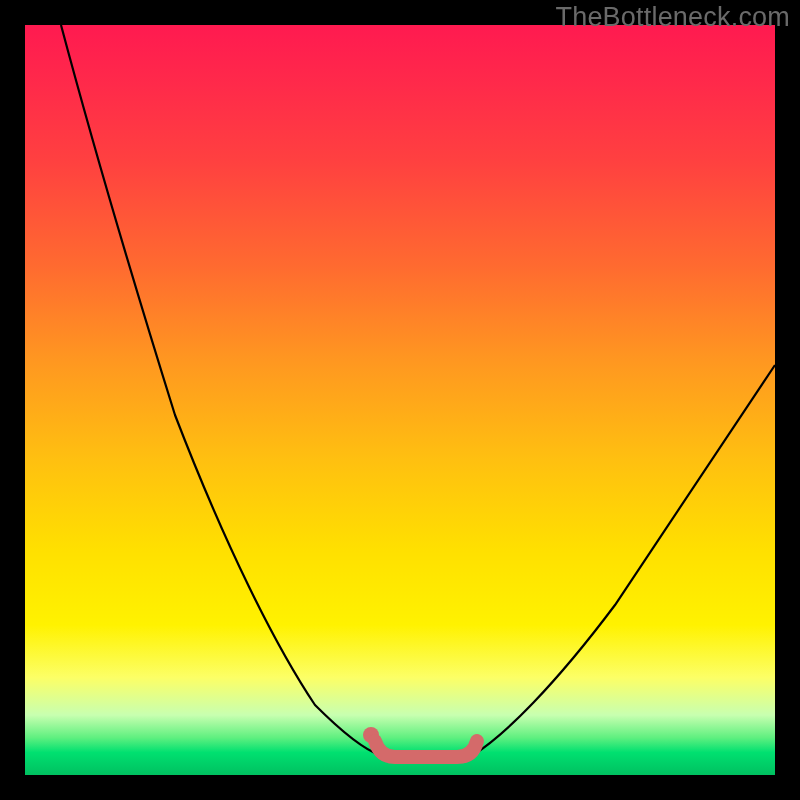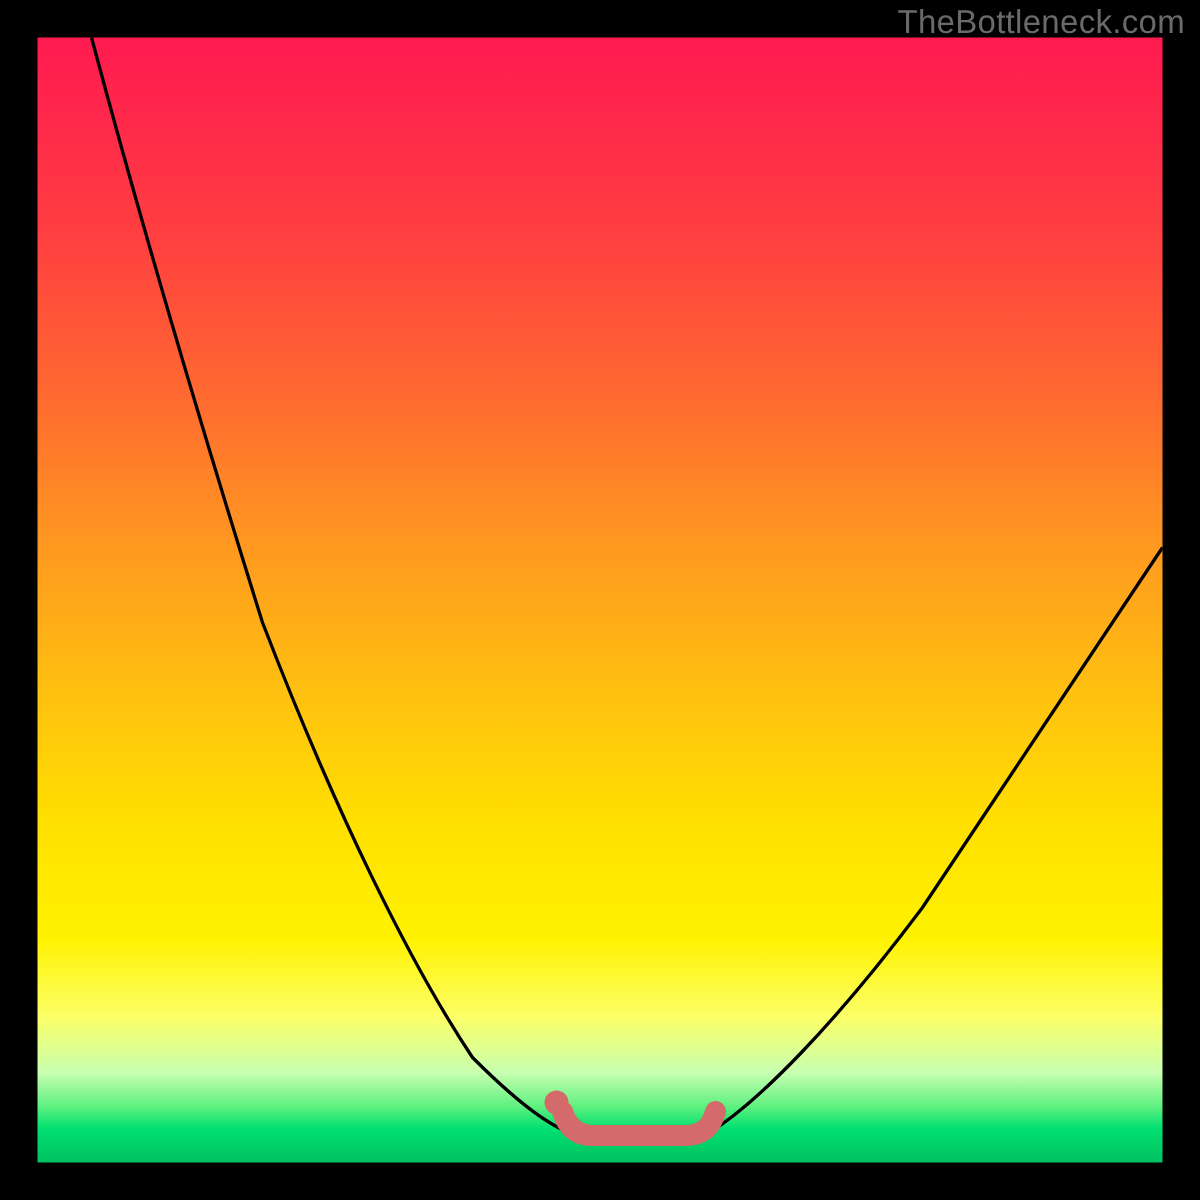--- a/index.html
+++ b/index.html
@@ -31,21 +31,21 @@
       #60f080 95%,
       #00e070 97%,
       #00c060 100%
     );
   }
   .watermark {
     position: absolute;
     top: 2px;
     right: 10px;
     color: #6a6a6a;
-    font-size: 22px;
+    font-size: 27px;
     font-weight: 500;
     letter-spacing: 0.2px;
     z-index: 50;
   }
   svg.curves {
     position: absolute;
     left: 0;
     top: 0;
     width: 750px;
     height: 750px;

